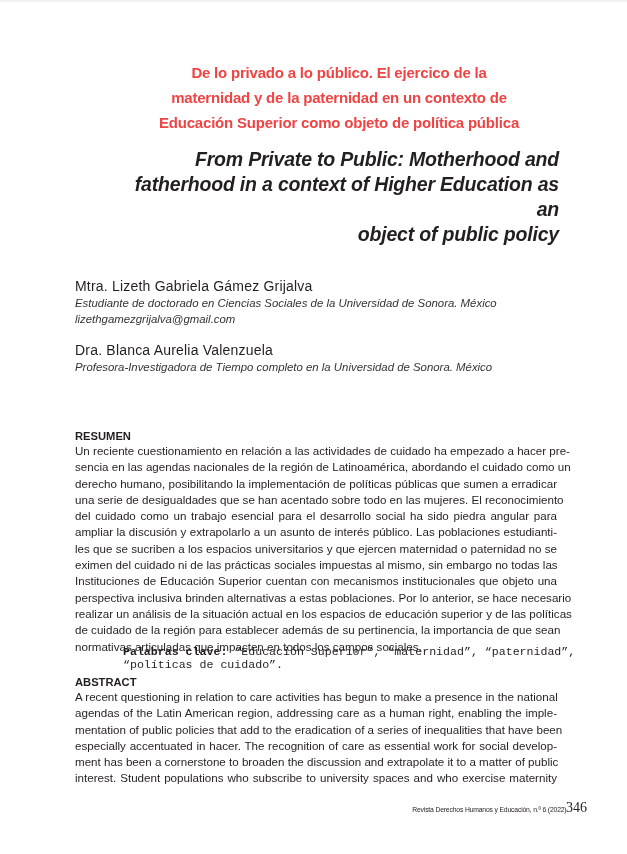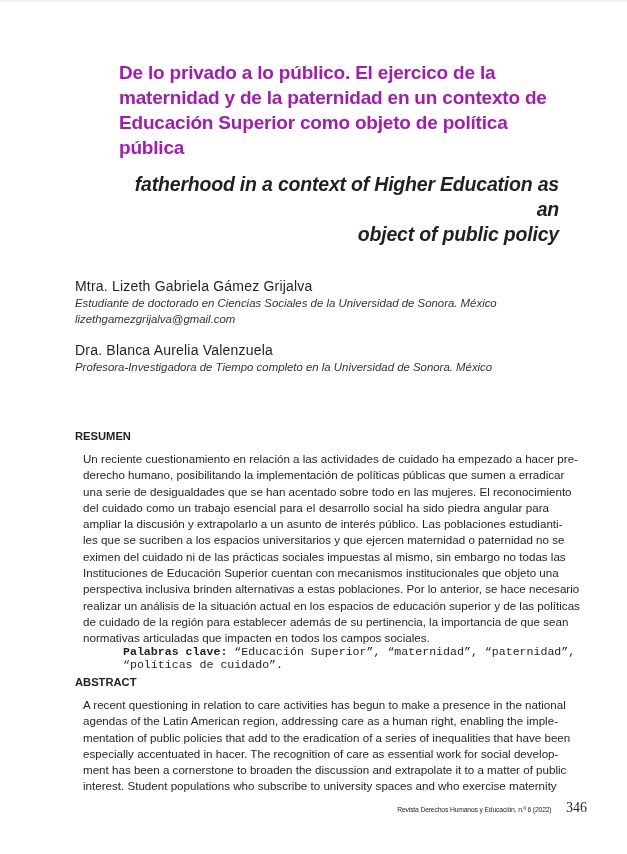--- a/index.html
+++ b/index.html
@@ -1,69 +1,70 @@
 <!DOCTYPE html>
 <html><head>
 <meta charset="utf-8">
 <style>
   html, body { margin: 0; padding: 0; background: #ffffff; }
   body { width: 627px; height: 854px; position: relative; overflow: hidden; font-family: "DejaVu Sans", "Liberation Sans", sans-serif; color: #231f20; }
   .topshade { position: absolute; left: 0; top: 0; width: 627px; height: 3px; background: linear-gradient(#ececec, #ffffff); }
-  .title-es { position: absolute; right: 68px; top: 60px; width: 440px; text-align: left; font-family: "Liberation Sans", sans-serif; font-weight: bold; font-size: 19px; line-height: 25px; color: #a21caf; letter-spacing: -0.2px; }
+  .title-es { position: absolute; right: 68px; top: 60px; width: 440px; text-align: center; font-family: "Liberation Sans", sans-serif; font-weight: bold; font-size: 15px; line-height: 25px; color: #ef4444; letter-spacing: -0.2px; }
   .title-en { position: absolute; right: 68px; top: 147px; width: 440px; text-align: right; font-family: "Liberation Sans", sans-serif; font-weight: bold; font-style: italic; font-size: 19.5px; line-height: 25px; color: #231f20; letter-spacing: -0.2px; }
   .author { position: absolute; left: 75px; font-family: "Liberation Sans", sans-serif; }
   .author .name { font-size: 14px; line-height: 18px; color: #231f20; letter-spacing: 0.2px; }
   .author .aff, .author .email { font-size: 11.4px; line-height: 16px; font-style: italic; color: #333; }
   #author1 { top: 277px; }
   #author2 { top: 341px; }
   .section { position: absolute; left: 75px; width: 482px; font-family: "Liberation Sans", sans-serif; font-size: 11.6px; line-height: 16.3px; color: #231f20; }
   .section h2 { margin: 0; font-size: 11.2px; font-weight: bold; line-height: 14px; }
-  .section p { margin: 8px; text-align: justify; }
+  .section p { margin: 0; text-align: justify; }
   .line { display: block; text-align: justify; text-align-last: justify; white-space: nowrap; }
   .line.last { text-align-last: left; }
   #resumen { top: 429px; }
   #keywords { position: absolute; left: 75px; top: 645px; font-family: Liberation Mono, monospace; font-size: 11.6px; color: #231f20; padding-left: 48px; }
   #keywords b { font-weight: bold; }
   #abstract { top: 675px; }
-  .footer { position: absolute; right: 40px; top: 800px; font-family: "Liberation Sans", sans-serif; color: #231f20; display: flex; align-items: baseline; gap: 15px; }
+  .footer { position: absolute; right: 40px; top: 800px; font-family: "Liberation Sans", sans-serif; color: #231f20; display: flex; align-items: baseline; gap: 0; }
   .footer .journal { font-size: 8px; letter-spacing: -0.2px; font-family: "Liberation Sans Narrow", "Liberation Sans", sans-serif; transform: scaleX(0.85); transform-origin: right; }
   .footer .page { font-size: 14px; font-family: "Liberation Serif", serif; }
 </style>
 </head>
 <body>
 
 <div class="topshade"></div>
 
 <h1 class="title-es" style="margin:0;">
   <span class="tl">De lo privado a lo público. El ejercico de la</span><br>
   <span class="tl">maternidad y de la paternidad en un contexto de</span><br>
   <span class="tl">Educación Superior como objeto de política pública</span>
 </h1>
 
 <h1 class="title-en" style="margin:0;">
-  <br>
+  <span>From Private to Public: Motherhood and</span><br>
   <span>fatherhood in a context of Higher Education as an</span><br>
   <span>object of public policy</span>
 </h1>
 
 <div class="author" id="author1">
   <div class="name">Mtra. Lizeth Gabriela Gámez Grijalva</div>
   <div class="aff">Estudiante de doctorado en Ciencias Sociales de la Universidad de Sonora. México</div>
   <div class="email">lizethgamezgrijalva@gmail.com</div>
 </div>
 
 <div class="author" id="author2">
   <div class="name">Dra. Blanca Aurelia Valenzuela</div>
   <div class="aff">Profesora-Investigadora de Tiempo completo en la Universidad de Sonora. México</div>
 </div>
 
 <div class="section" id="resumen">
   <h2>RESUMEN</h2>
   <p>
     <span class="line">Un reciente cuestionamiento en relación a las actividades de cuidado ha empezado a hacer pre-</span>
+    <span class="line">sencia en las agendas nacionales de la región de Latinoamérica, abordando el cuidado como un</span>
     <span class="line">derecho humano, posibilitando la implementación de políticas públicas que sumen a erradicar</span>
     <span class="line">una serie de desigualdades que se han acentado sobre todo en las mujeres. El reconocimiento</span>
     <span class="line">del cuidado como un trabajo esencial para el desarrollo social ha sido piedra angular para</span>
     <span class="line">ampliar la discusión y extrapolarlo a un asunto de interés público. Las poblaciones estudianti-</span>
     <span class="line">les que se sucriben a los espacios universitarios y que ejercen maternidad o paternidad no se</span>
     <span class="line">eximen del cuidado ni de las prácticas sociales impuestas al mismo, sin embargo no todas las</span>
     <span class="line">Instituciones de Educación Superior cuentan con mecanismos institucionales que objeto una</span>
     <span class="line">perspectiva inclusiva brinden alternativas a estas poblaciones. Por lo anterior, se hace necesario</span>
     <span class="line">realizar un análisis de la situación actual en los espacios de educación superior y de las políticas</span>
     <span class="line">de cuidado de la región para establecer además de su pertinencia, la importancia de que sean</span>

